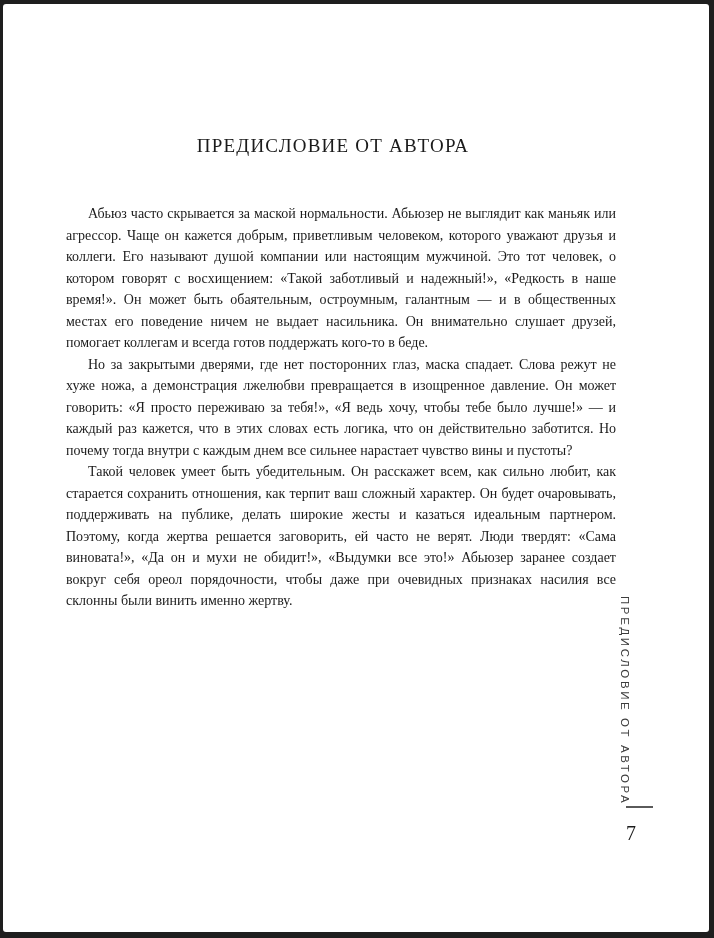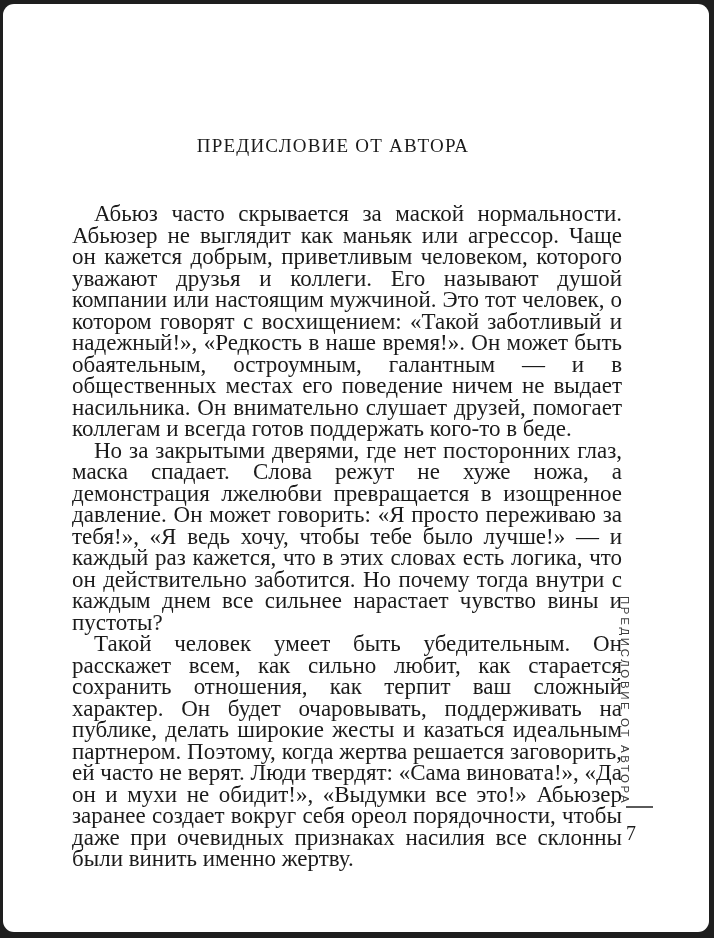--- a/index.html
+++ b/index.html
@@ -19,41 +19,41 @@
     font-family: "Liberation Serif", "DejaVu Serif", serif;
     overflow: hidden;
   }
   .page {
     position: absolute;
     top: 4px;
     left: 3px;
     right: 5px;
     bottom: 6px;
     background: var(--paper);
-    border-radius: 11px;
+    border-radius: 3px;
   }
   .chapter-title {
     position: absolute;
     top: 118px;
     left: 55px;
     width: 550px;
     text-align: center;
     font-size: 19px;
     font-weight: 400;
     letter-spacing: 1.2px;
     color: var(--text);
     white-space: nowrap;
   }
   .body-text {
     position: absolute;
     top: 199px;
-    left: 69px;
+    left: 63px;
     width: 550px;
     color: var(--text);
-    font-size: 23px;
+    font-size: 14px;
     line-height: 21.5px;
     text-align: justify;
   }
   .body-text p {
     margin: 0;
     text-indent: 22px;
     hyphens: auto;
     -webkit-hyphens: auto;
   }
   .margin-title-vertical {

